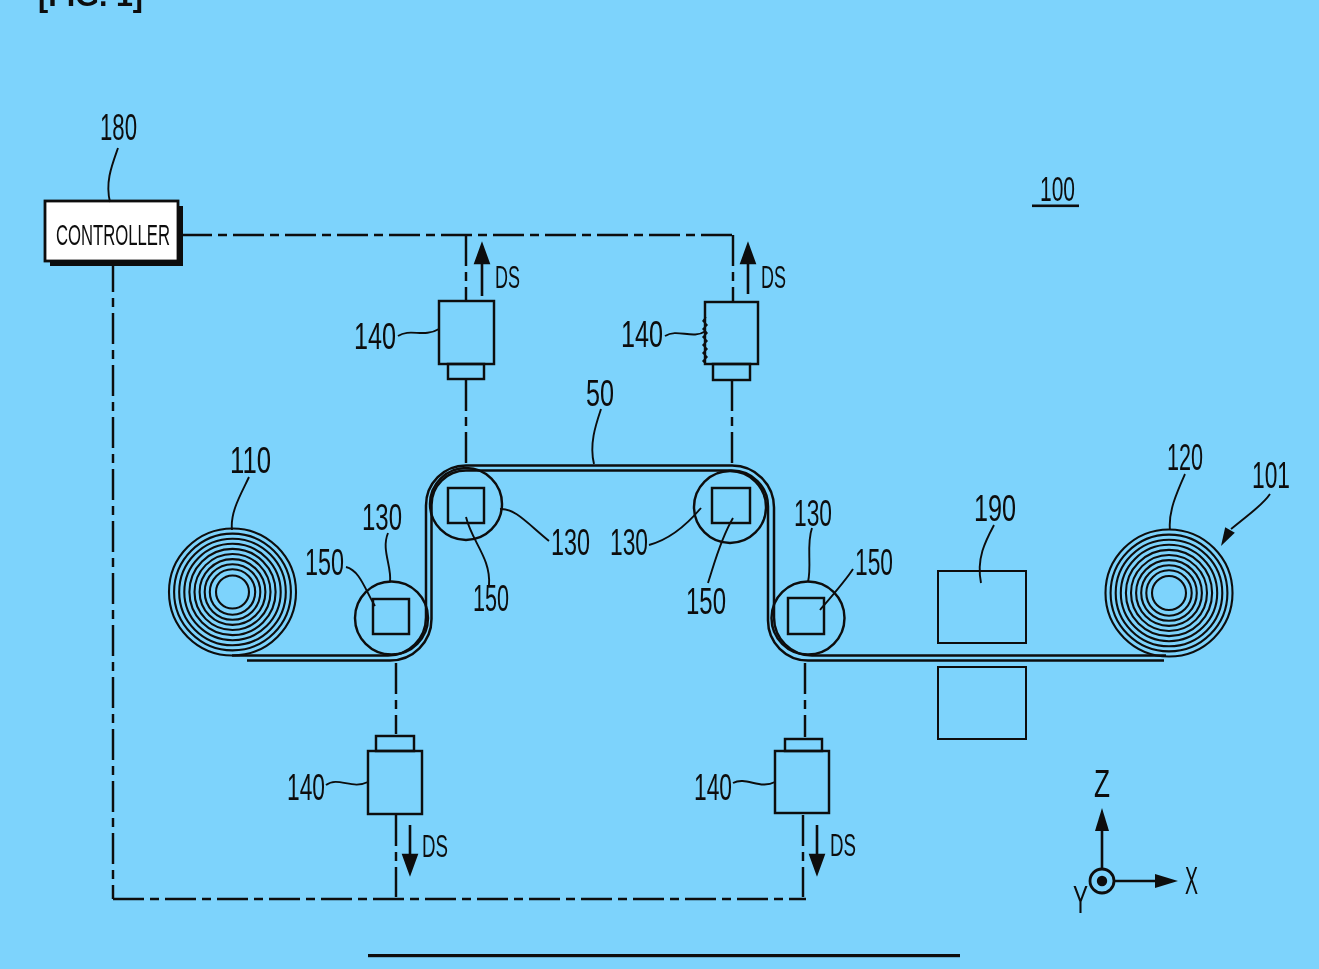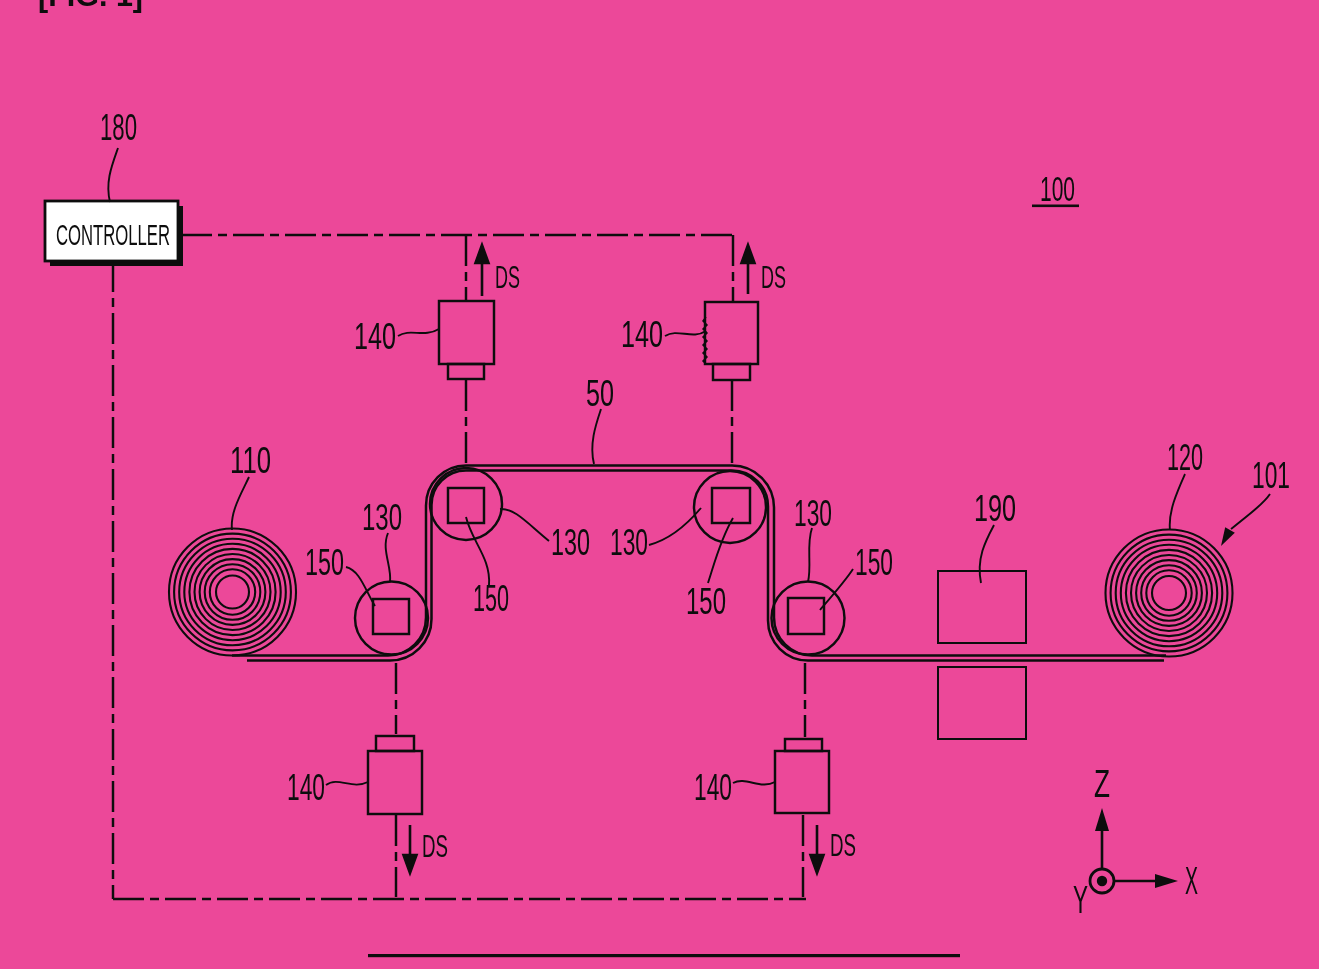--- a/index.html
+++ b/index.html
@@ -1,16 +1,16 @@
 <!DOCTYPE html>
 <html><head>
 <meta charset="utf-8">
 <style>
 html,body{margin:0;padding:0;background:#fff;}
-#page{position:relative;width:1319px;height:969px;overflow:hidden;background:#ec4899;}
+#page{position:relative;width:1319px;height:969px;overflow:hidden;background:#7dd3fc;}
 svg{display:block;}
 text{font-family:"Liberation Sans",sans-serif;fill:#0d0d0d;}
 </style>
 </head>
 <body>
 <div id="page">
 <svg width="1319" height="969" viewBox="0 0 1319 969">
 <g stroke="#0d0d0d" stroke-width="2.45" fill="none">
 
 <g stroke-dasharray="31 6 9 6">

